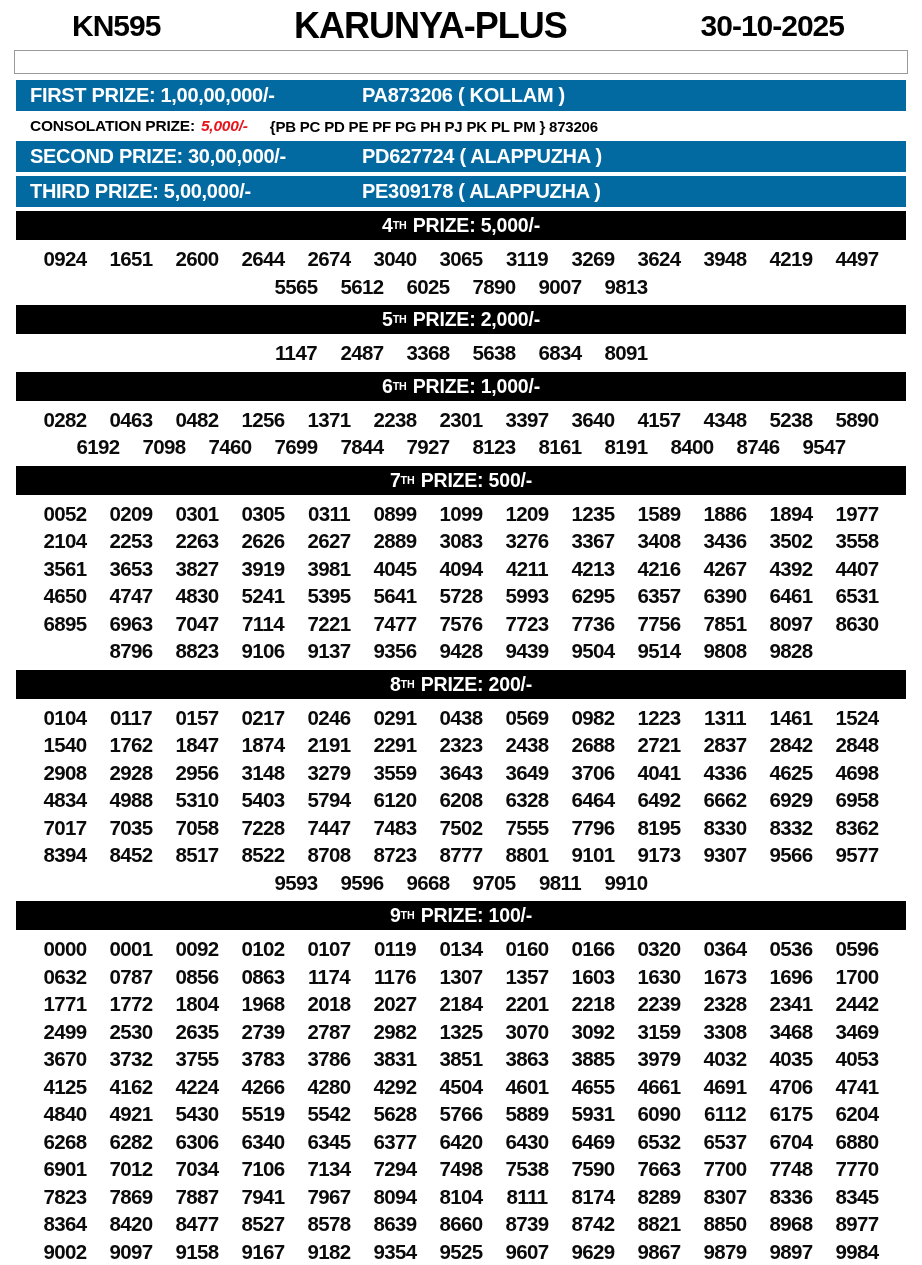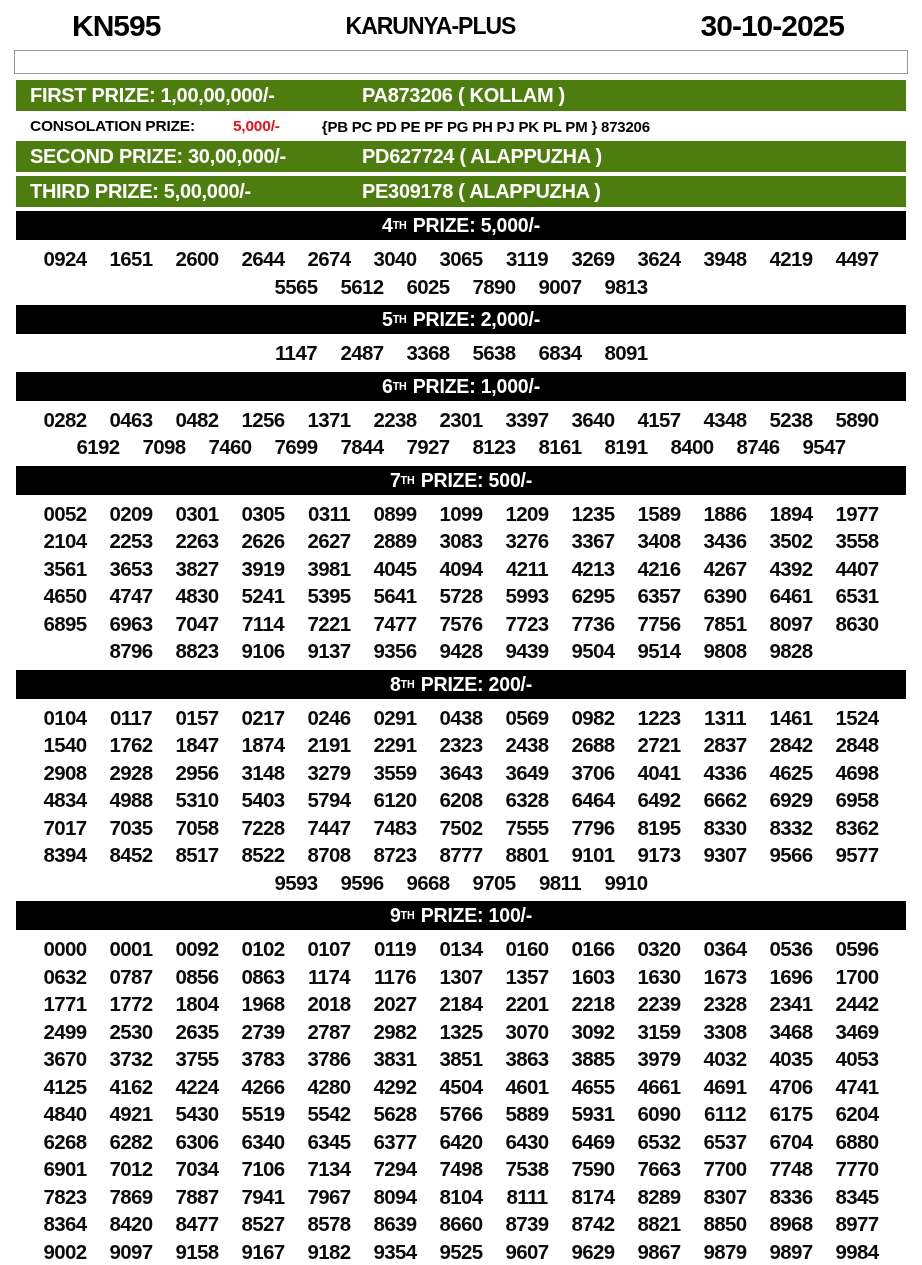--- a/index.html
+++ b/index.html
@@ -7,39 +7,39 @@
   body {
     width:922px; height:1265px; margin:0 auto;
     font-family:"Liberation Sans", sans-serif;
     color:#000; overflow:hidden;
   }
   .titlebar {
     display:flex; align-items:center; justify-content:space-between;
     padding:10px 78px 6px 72px; height:48px;gap:16px;
   }
   .titlebar .t { font-weight:700; font-size:30px; letter-spacing:-1px; }
-  .titlebar .t.center { font-size:23px; }
+  .titlebar .t.center { font-size:36px; }
   .blank-box {
     display:block; width:894px; margin:2px 14px 6px 14px; height:24px;
     border:1px solid #9a9a9a; background:#fff; outline:none;
     font-family:"Liberation Sans", sans-serif; font-size:15px; padding:0 6px;
   }
   .bar {
-    background:#4d7c0f; color:#fff; margin:4px 16px;
+    background:#0369a1; color:#fff; margin:4px 16px;
     padding:4px 14px; min-height:30px; display:flex; align-items:center;
     font-weight:700; font-size:20px; letter-spacing:-0.3px;
   }
   .bar .label { width:332px; flex:0 0 auto; }
   .bar .winner { flex:1; }
   .consol {
-    display:flex; align-items:center; gap:24px;
+    display:flex; align-items:center; gap:4px;
     margin:2px 16px; padding:2px 14px; font-weight:700; font-size:15.5px;
     letter-spacing:-0.2px;
   }
-  .consol .amount { margin-left:14px; }
+  .consol .amount { margin-left:2px;font-style:italic; }
   .consol .series { margin-left:18px; font-size:15px; }
   .tier-header {
     background:#000; color:#fff; margin:4px 16px;
     min-height:29px; display:flex; align-items:center; justify-content:center;
     font-weight:700; font-size:19.5px; letter-spacing:-0.2px;
   }
   .tier-header sup { font-size:0.55em; vertical-align:text-top; line-height:1; margin-right:1px;text-align:right; }
   .numbers {
     display:flex; flex-wrap:wrap; justify-content:center;
     width:896px; margin:0 13px; padding:1px 0;

